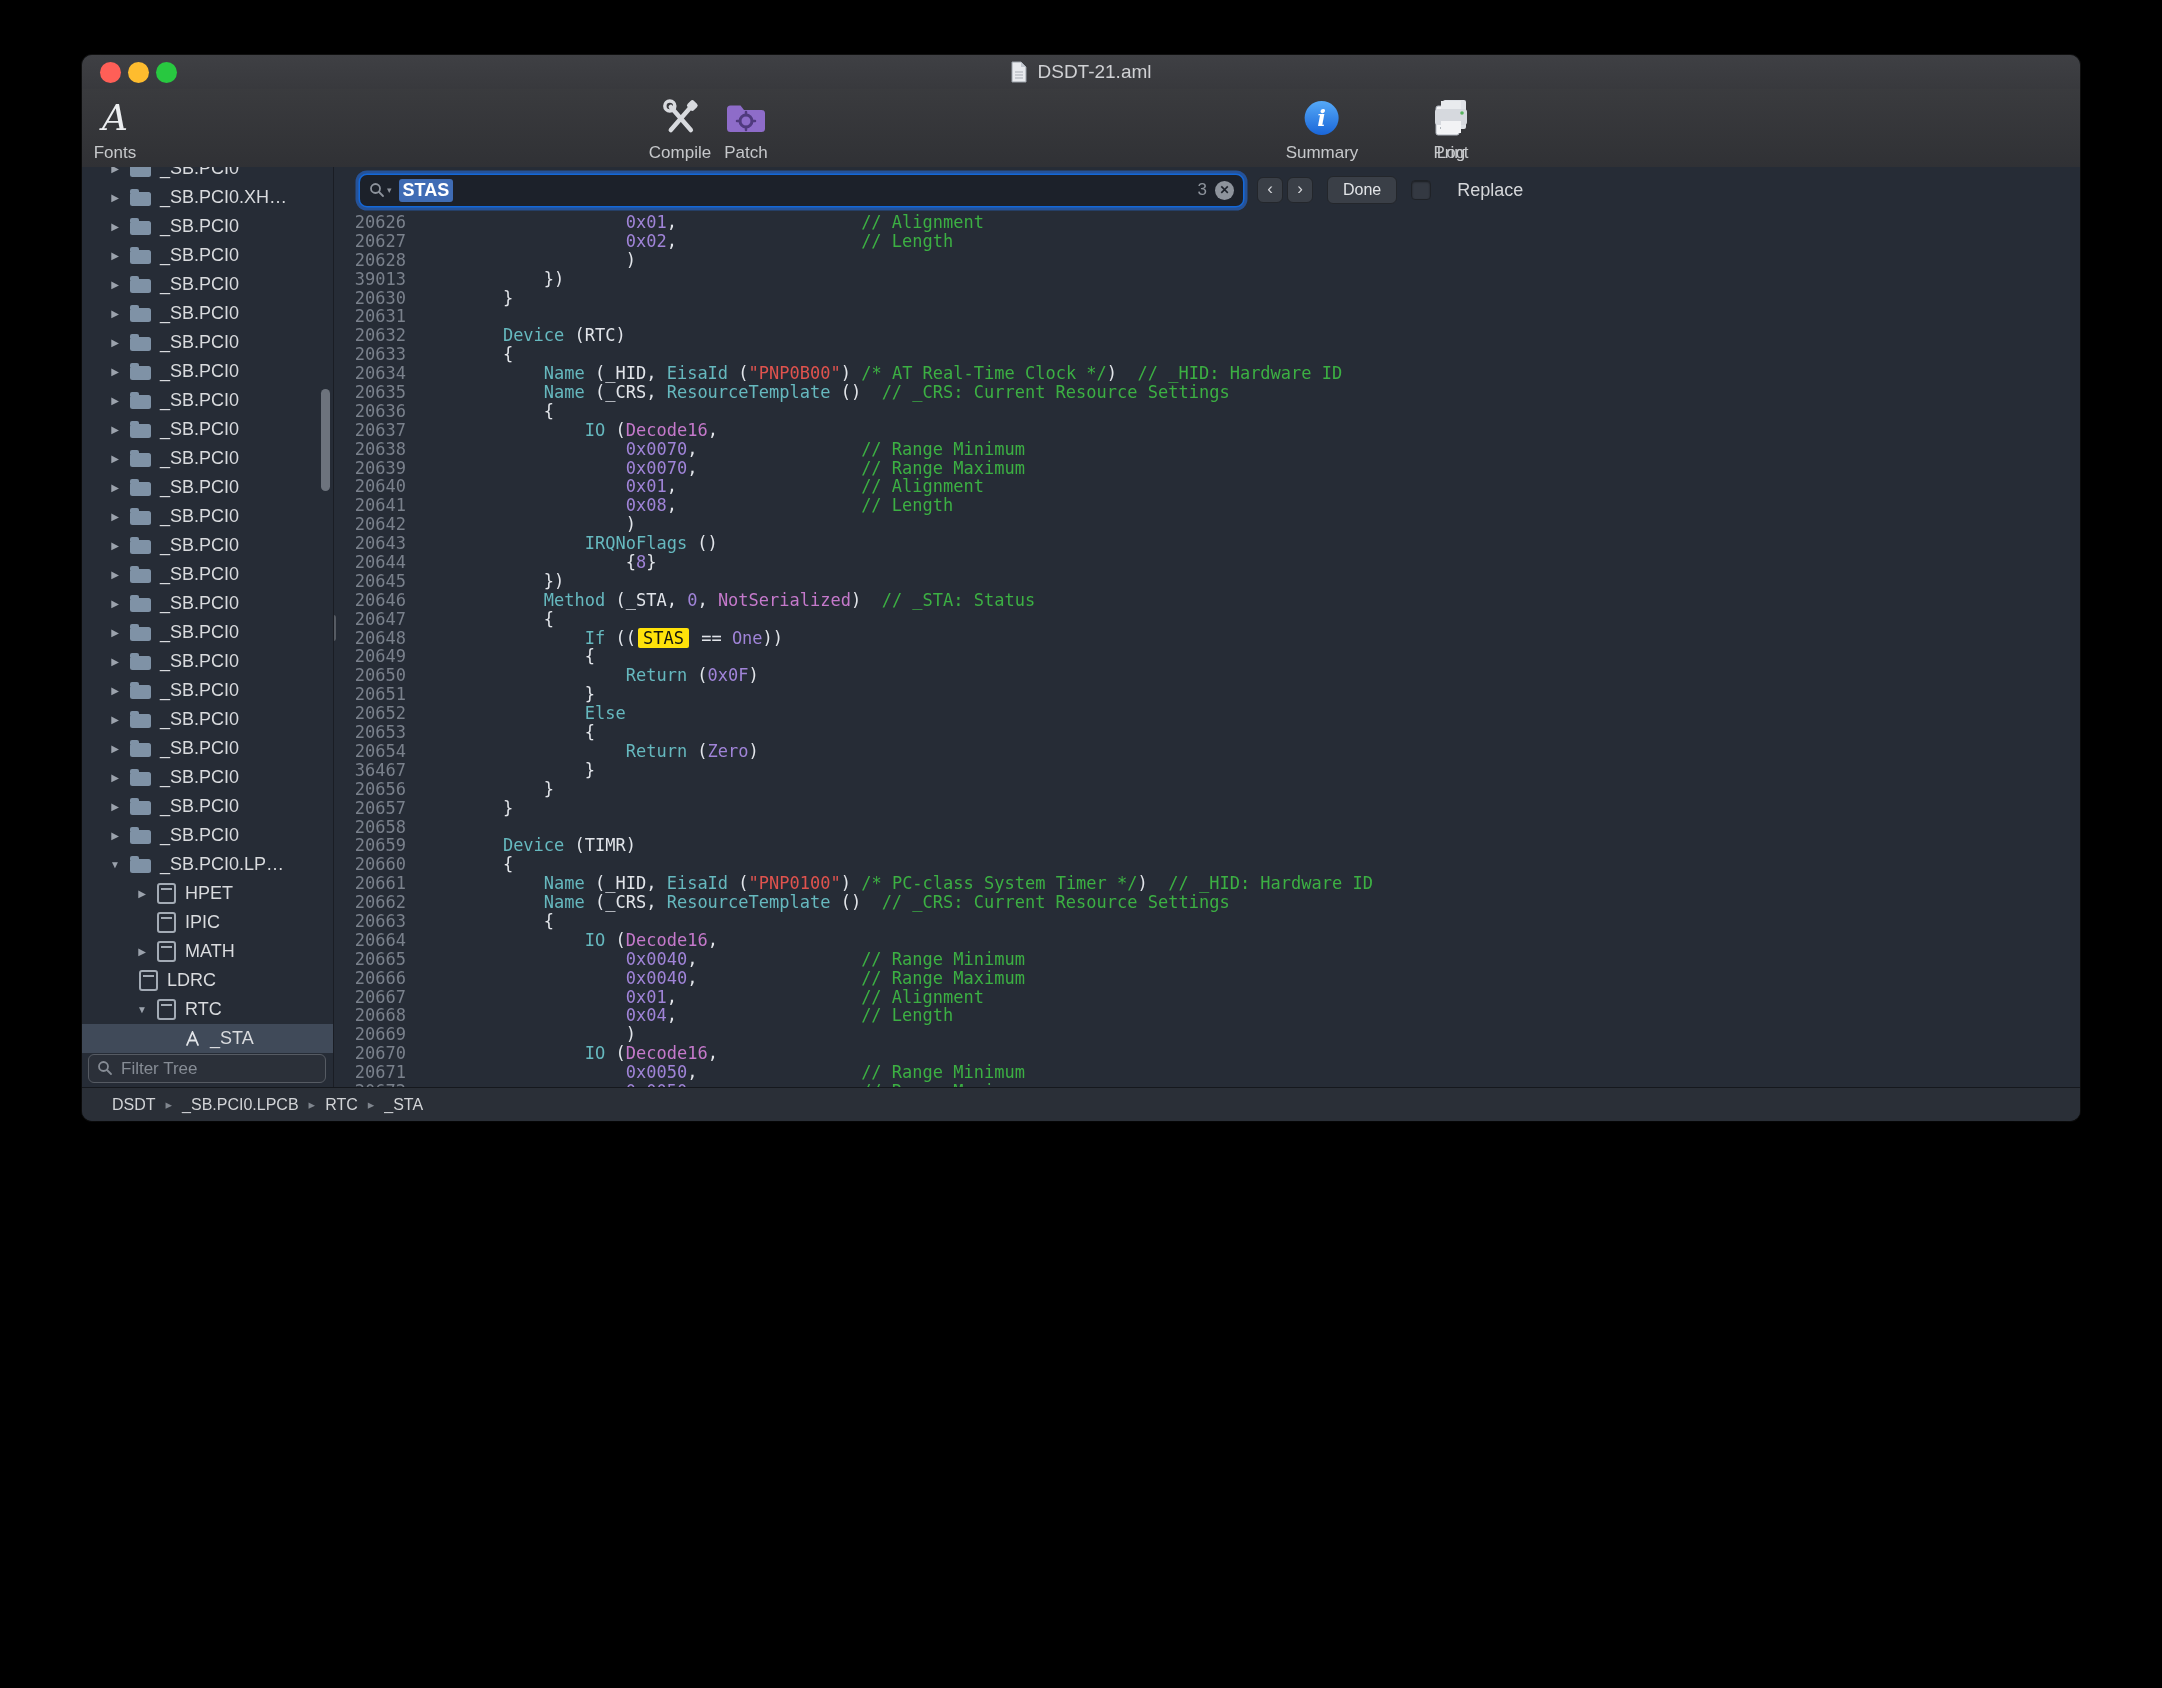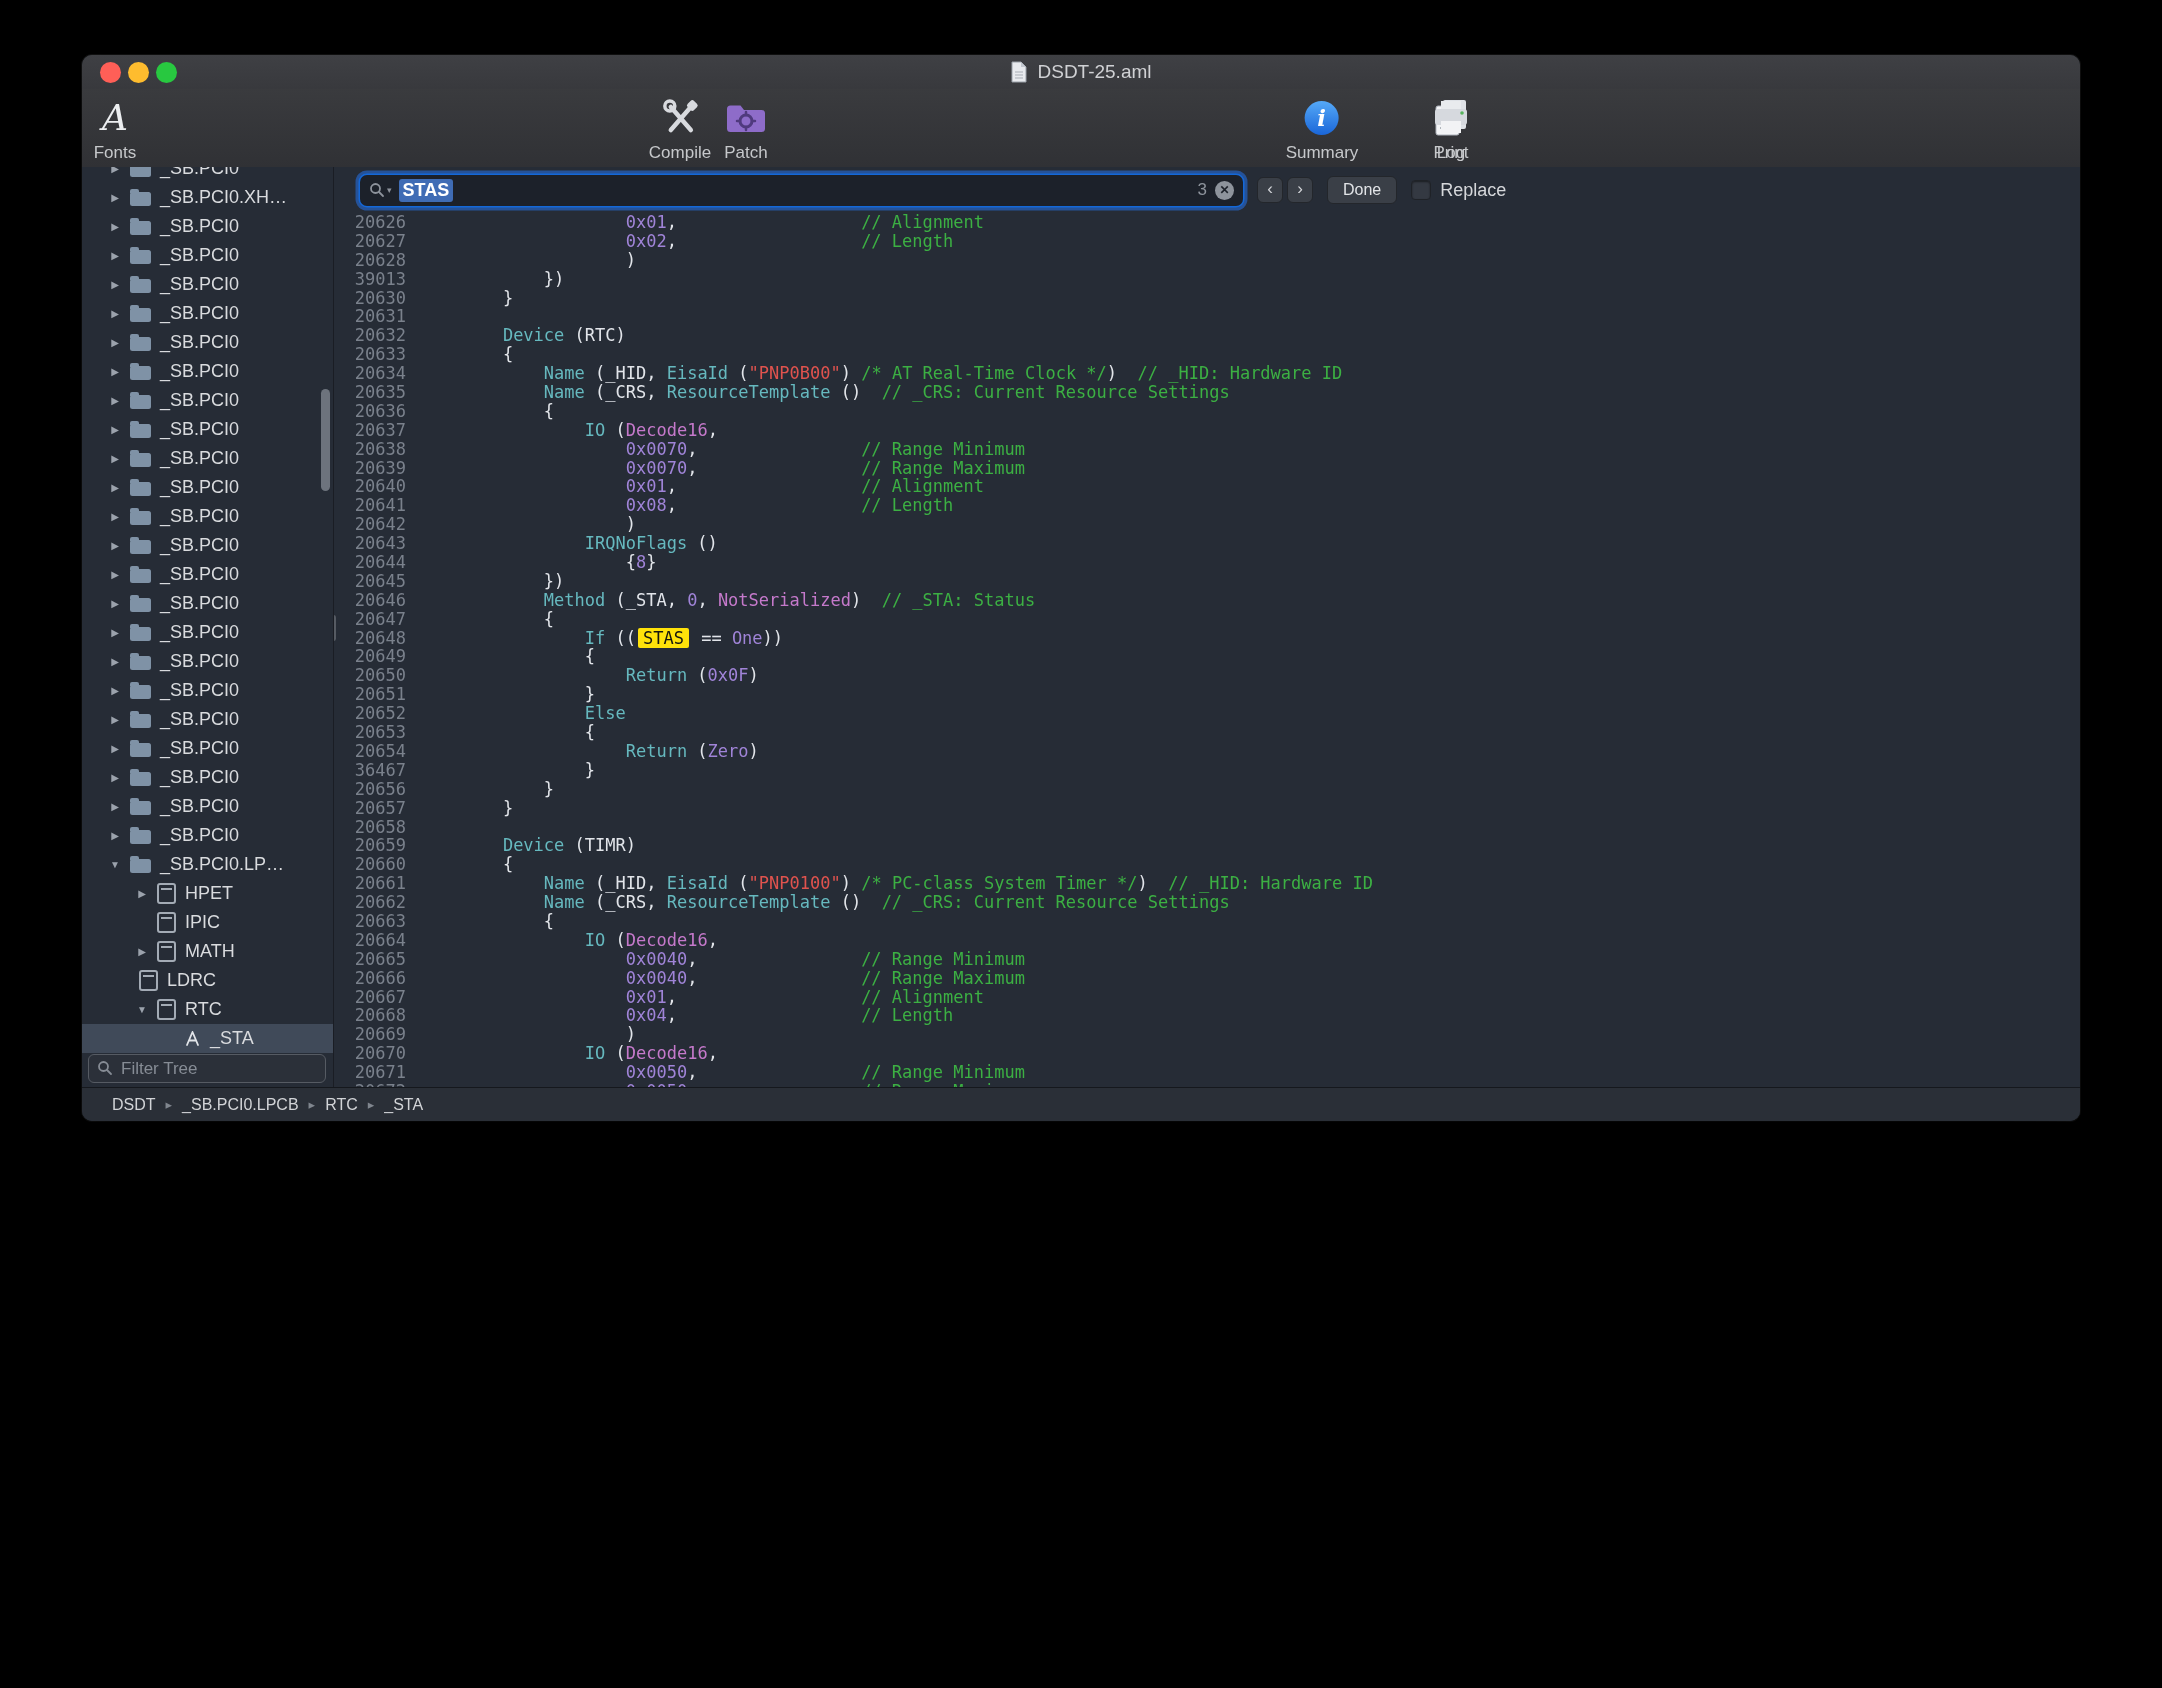--- a/index.html
+++ b/index.html
@@ -71,21 +71,21 @@
   .search-text{margin-left:7px;font-size:18px;font-weight:700;color:#fff;
                background:#3f6cb5;padding:1px 4px;border-radius:3px;}
   .match-count{margin-left:auto;color:#8d939c;font-size:17px;margin-right:8px;}
   .clear-btn{width:19px;height:19px;border-radius:50%;background:#8d939c;color:#1c212a;
              font-size:12px;display:flex;align-items:center;justify-content:center;font-weight:700;}
   .nav-btns{display:flex;gap:4px;}
   .nav-btn{width:26px;height:26px;background:#3a3f47;border:1px solid #23262b;border-radius:6px;
            color:#d3d5d9;font-size:17px;display:flex;align-items:center;justify-content:center;padding-bottom:2px;box-sizing:border-box;}
   .done-btn{height:26px;padding:0 15px;background:#3a3f47;border:1px solid #23262b;border-radius:6px;
             color:#e2e4e7;font-size:16px;display:flex;align-items:center;}
-  .replace-wrap{display:flex;align-items:center;gap:9px;}
+  .replace-wrap{display:flex;align-items:center;gap:26px;}
   .checkbox{width:18px;height:18px;background:#343942;border:1px solid #1f2227;border-radius:4px;
             box-shadow:inset 0 1px 2px rgba(0,0,0,.5);}
   .replace-label{font-size:18px;color:#d5d7da;}
 
   .code-area{position:absolute;top:46px;left:0;right:0;bottom:0;overflow:hidden;
              font-family:"DejaVu Sans Mono",monospace;font-size:17px;line-height:18.9px;}
   .code-line{display:flex;height:18.9px;white-space:pre;}
   .ln{box-sizing:border-box;width:82px;flex:none;text-align:right;padding-right:10px;color:#7a818c;}
   .code{white-space:pre;padding-left:5px;}
   .t-p{color:#e2e5ea;}
@@ -117,21 +117,21 @@
     <div class="title">
       <svg width="18" height="22">
         <path d="M2 1 h9 l5 5 v15 h-14 z" fill="#e8eaee" stroke="#9aa0a8" stroke-width="1"></path>
         <path d="M11 1 l5 5 h-5 z" fill="#c3c8cf"></path>
         <g stroke="#a8adb5" stroke-width="1">
             <line x1="5" y1="11" x2="13" y2="11"></line>
             <line x1="5" y1="14" x2="13" y2="14"></line>
             <line x1="5" y1="17" x2="13" y2="17"></line>
           </g>
       </svg>
-      <span>DSDT-25.aml</span>
+      <span>DSDT-21.aml</span>
     </div>
   </div>
 
   <div class="toolbar">
     <div class="tb-item" style="left:33px;">
       <div class="tb-icon">
           <span class="fonts-glyph">A</span>
         </div>
       <span class="tb-label">Fonts</span>
     </div>

